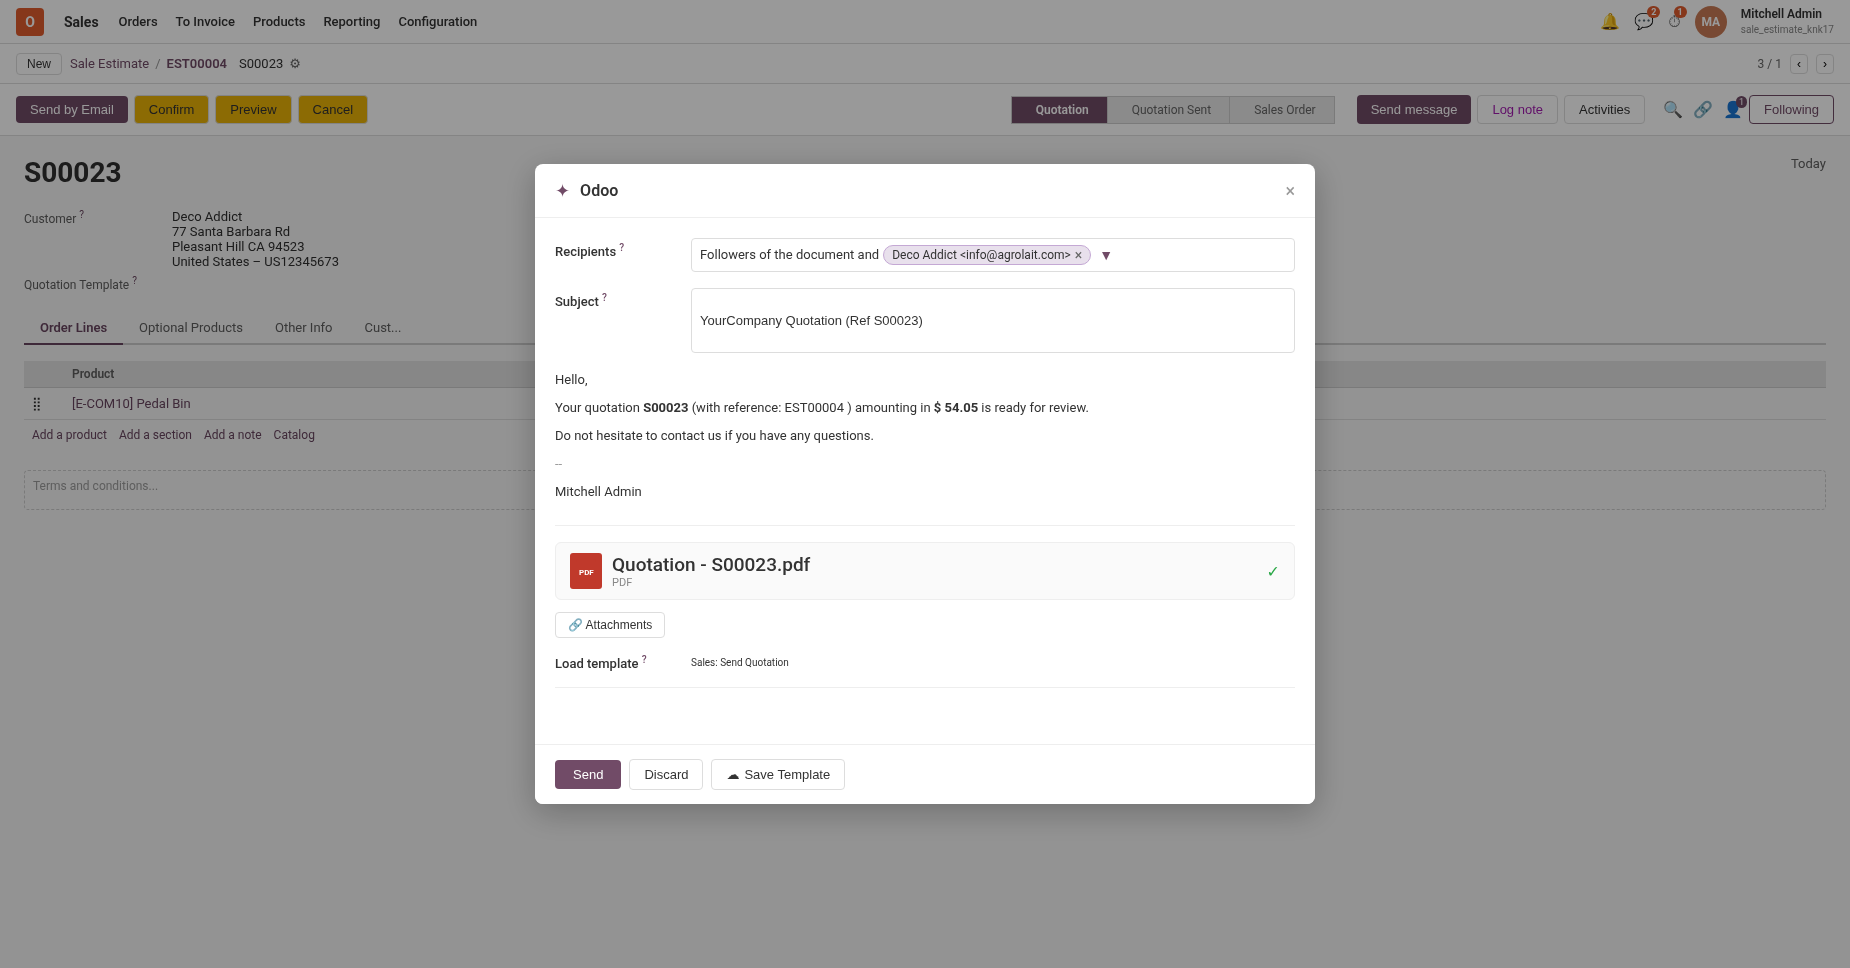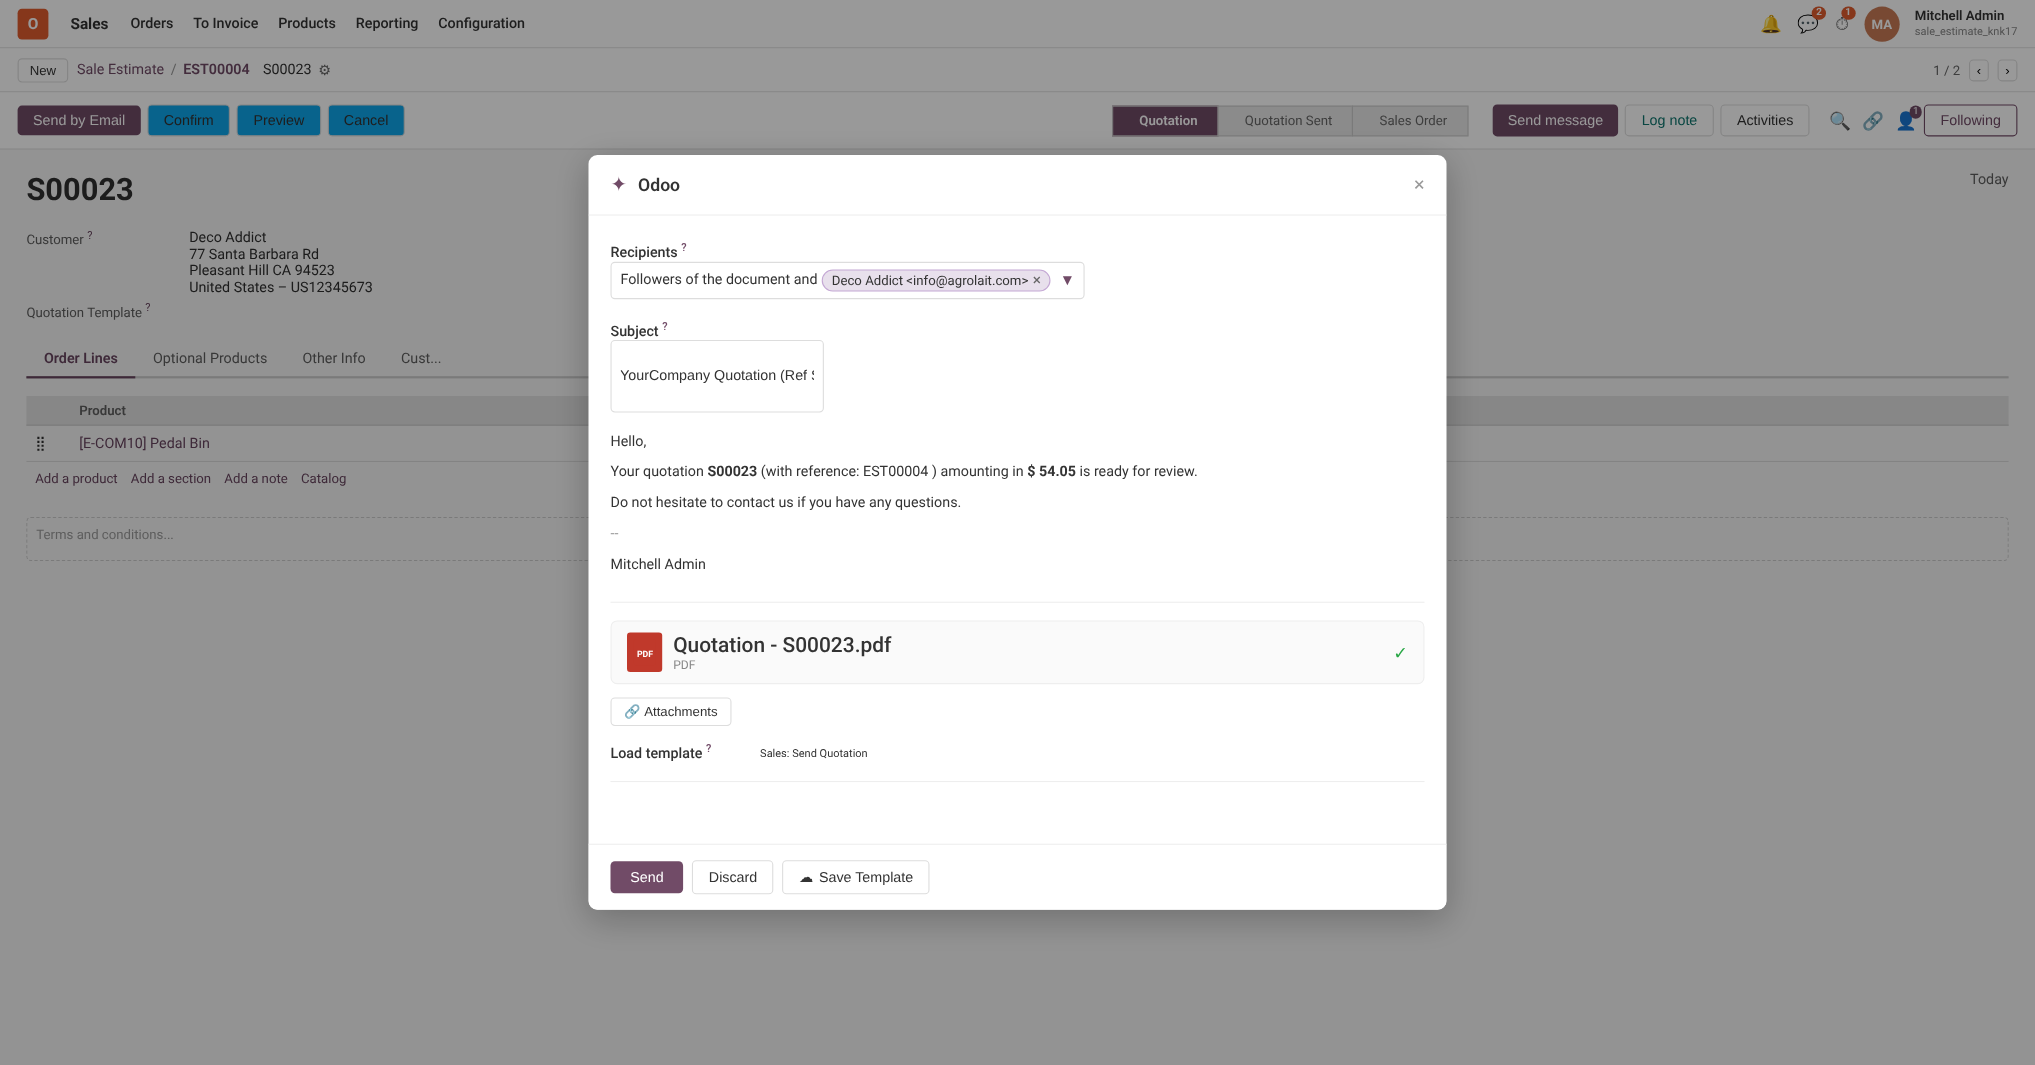--- a/index.html
+++ b/index.html
@@ -83,21 +83,21 @@
       background: #714b67;
       color: #fff;
       border: none;
       border-radius: 4px;
       padding: 6px 14px;
       font-size: 13px;
       cursor: pointer;
       font-weight: 500;
     }
     .btn-secondary-action {
-      background: #0ea5e9;
+      background: #eab308;
       color: #333;
       border: 1px solid #ddd;
       border-radius: 4px;
       padding: 6px 14px;
       font-size: 13px;
       cursor: pointer;
     }
     .status-bar { margin-left: auto; display: flex; align-items: center; gap: 0; }
     .status-step {
       padding: 6px 18px 6px 24px;
@@ -119,21 +119,21 @@
       background: #714b67;
       color: #fff;
       border: none;
       border-radius: 4px;
       padding: 6px 14px;
       font-size: 13px;
       cursor: pointer;
     }
     .btn-log {
       background: #fff;
-      color: #0f766e;
+      color: #a21caf;
       border: 1px solid #ddd;
       border-radius: 4px;
       padding: 6px 14px;
       font-size: 13px;
       cursor: pointer;
       text-align: right;
     }
     .btn-activities {
       background: #fff;
       color: #333;
@@ -215,22 +215,22 @@
       border-bottom: 1px solid #eee;
       gap: 10px;
     }
     .odoo-star { color: #714b67; font-size: 18px; }
     .modal-title { font-size: 16px; font-weight: 600; color: #333; }
     .modal-close { margin-left: auto; cursor: pointer; color: #999; font-size: 18px; }
     .modal-body { padding: 20px; }
     .modal-field-row {
       display: flex;
       align-items: flex-start;
+      gap: 16px;
       margin-bottom: 16px;
-      flex-direction: column;
     }
     .modal-label {
       min-width: 120px;
       font-size: 13px;
       color: #333;
       font-weight: 500;
       padding-top: 4px;
     }
     .modal-label sup { color: #714b67; font-size: 10px; cursor: pointer; }
     .recipient-area {
@@ -412,21 +412,21 @@
   <button class="btn-new">New</button>
   <div class="breadcrumb">
     <span class="breadcrumb-link">Sale Estimate</span>
     <span class="breadcrumb-sep">/</span>
     <span class="breadcrumb-current">EST00004</span>
     <span class="breadcrumb-sep"> </span>
     <span class="breadcrumb-id">S00023</span>
     <span class="gear-icon">⚙</span>
   </div>
   <div class="record-nav">
-    <span>1 / 2</span>
+    <span>3 / 1</span>
     <button>‹</button>
     <button>›</button>
   </div>
 </div>
 
 <div class="action-bar">
   <button class="btn-primary-action">Send by Email</button>
   <button class="btn-secondary-action">Confirm</button>
   <button class="btn-secondary-action">Preview</button>
   <button class="btn-secondary-action">Cancel</button>

